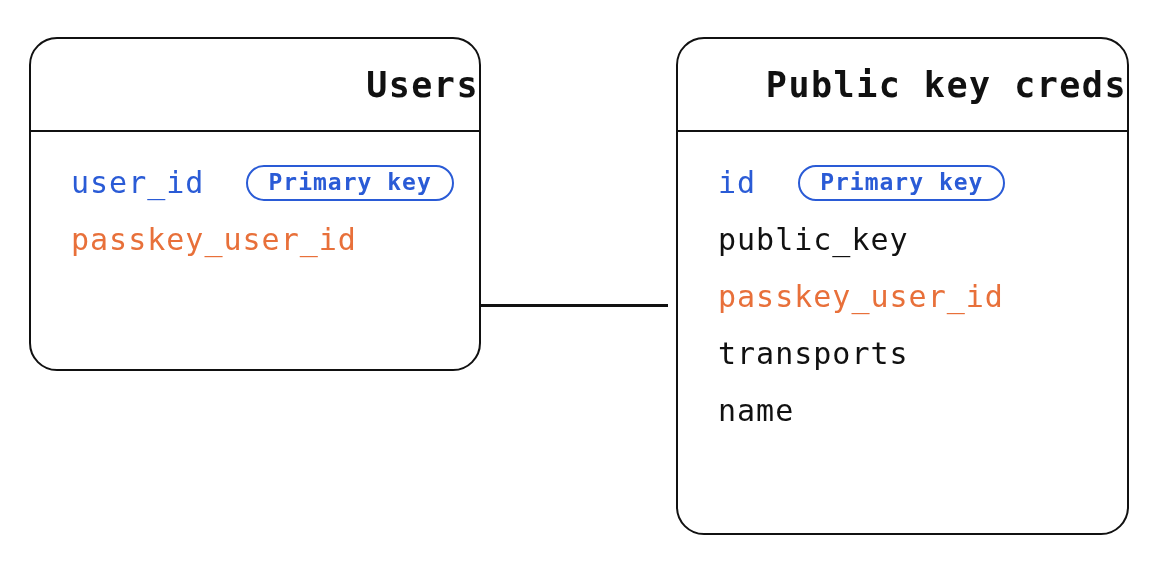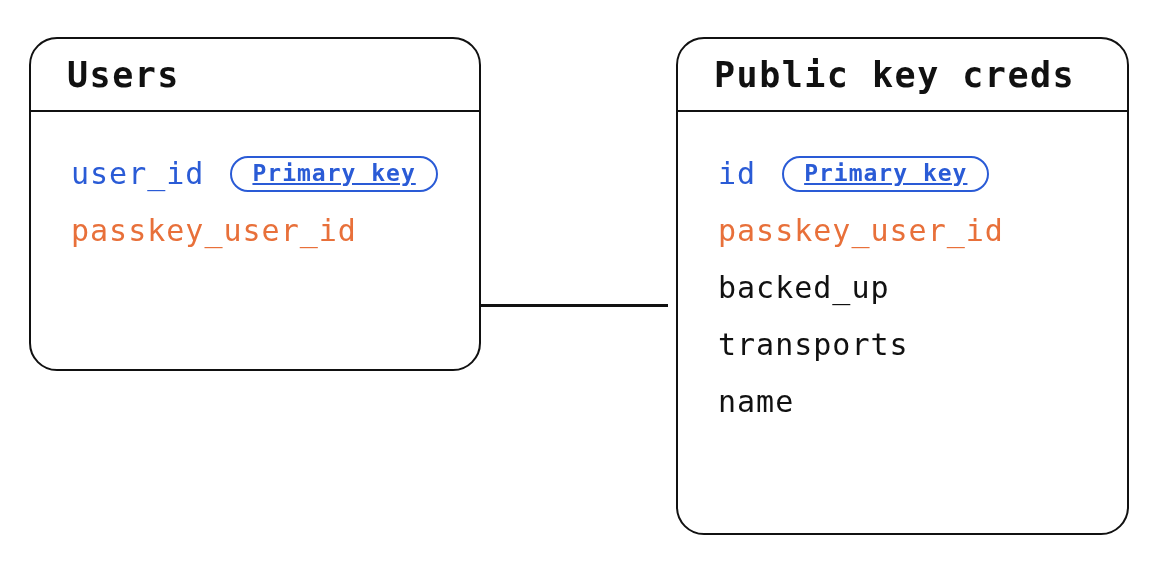--- a/index.html
+++ b/index.html
@@ -29,43 +29,44 @@
     height: 334px;
   }
   .table-card.creds {
     left: 676px;
     top: 37px;
     width: 453px;
     height: 498px;
   }
   .card-header {
     box-sizing: border-box;
-    height: 73px;
+    height: 93px;
     border-bottom: 2.5px solid var(--ink, #111111);
     display: flex;
     align-items: center;
-    justify-content: flex-start;
+    justify-content: flex-end;
     padding-left: 36px;
   }
   .card-title {
     margin: 0;
     font-size: 35px;
     font-weight: bold;
     letter-spacing: 1.5px;
     color: var(--ink, #111111);
     white-space: nowrap;
   }
   .card-body {
     padding: 33px 0 0 40px;
   }
   .field-row {
     height: 57px;
     display: flex;
-    align-items: center;
+    align-items: flex-start;
     white-space: nowrap;
+    gap: 16px;
   }
   .field-name {
     font-size: 30px;
     letter-spacing: 1px;
     color: var(--ink, #111111);
   }
   .field-name.pk { color: var(--blue, #2a5bd6); }
   .field-name.fk { color: var(--orange, #e8703a); }
   .badge {
     margin-left: 26px;
@@ -73,21 +74,20 @@
     align-items: center;
     box-sizing: border-box;
     height: 36px;
     padding: 0 20px 2px 20px;
     border: 2.5px solid var(--blue, #2a5bd6);
     border-radius: 999px;
     color: var(--blue, #2a5bd6);
     font-size: 23px;
     font-weight: bold;
     letter-spacing: 1px;
-    text-decoration: underline;
   }
   .connector {
     position: absolute;
     left: 481px;
     top: 304px;
     width: 187px;
     height: 2.5px;
     background: var(--ink, #111111);
   }
 </style>
@@ -116,24 +116,24 @@
   <section class="table-card creds">
     <header class="card-header">
       <h2 class="card-title">Public key creds</h2>
     </header>
     <div class="card-body">
       <div class="field-row">
         <span class="field-name pk">id</span>
         <span class="badge">Primary key</span>
       </div>
       <div class="field-row">
-        <span class="field-name fk">passkey_user_id</span>
+        <span class="field-name">public_key</span>
       </div>
       <div class="field-row">
-        <span class="field-name">backed_up</span>
+        <span class="field-name fk">passkey_user_id</span>
       </div>
       <div class="field-row">
         <span class="field-name">transports</span>
       </div>
       <div class="field-row">
         <span class="field-name">name</span>
       </div>
     </div>
   </section>
 

